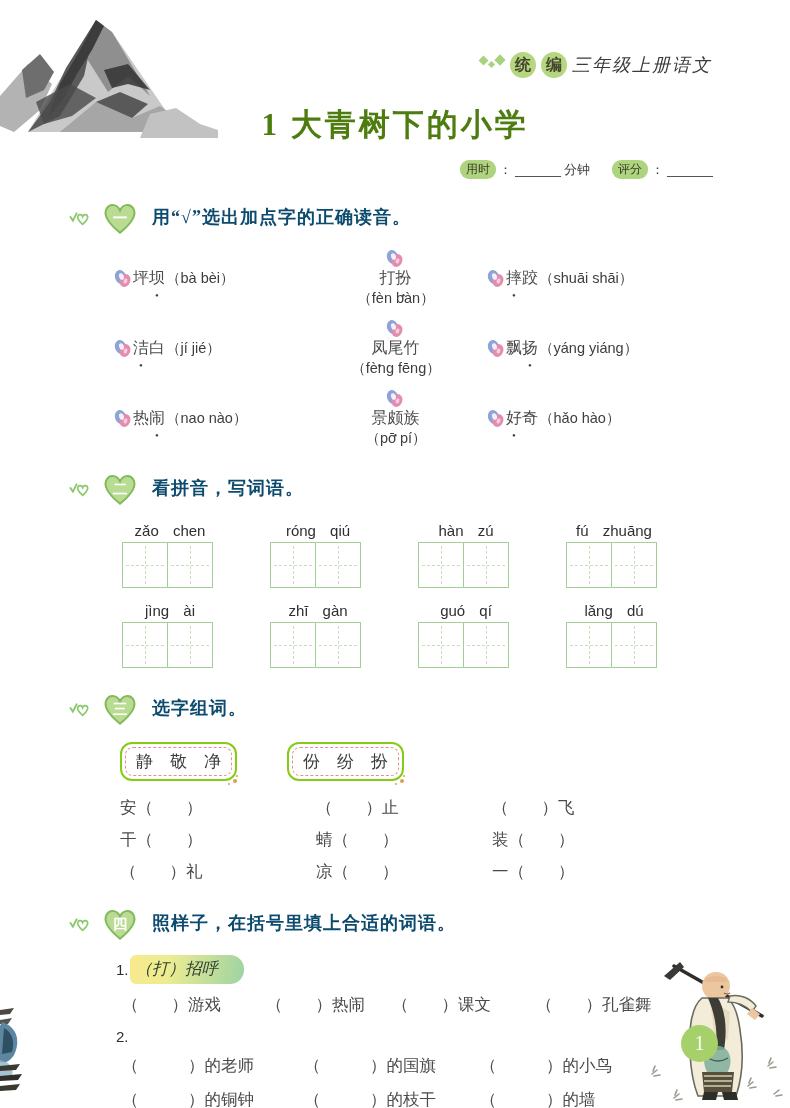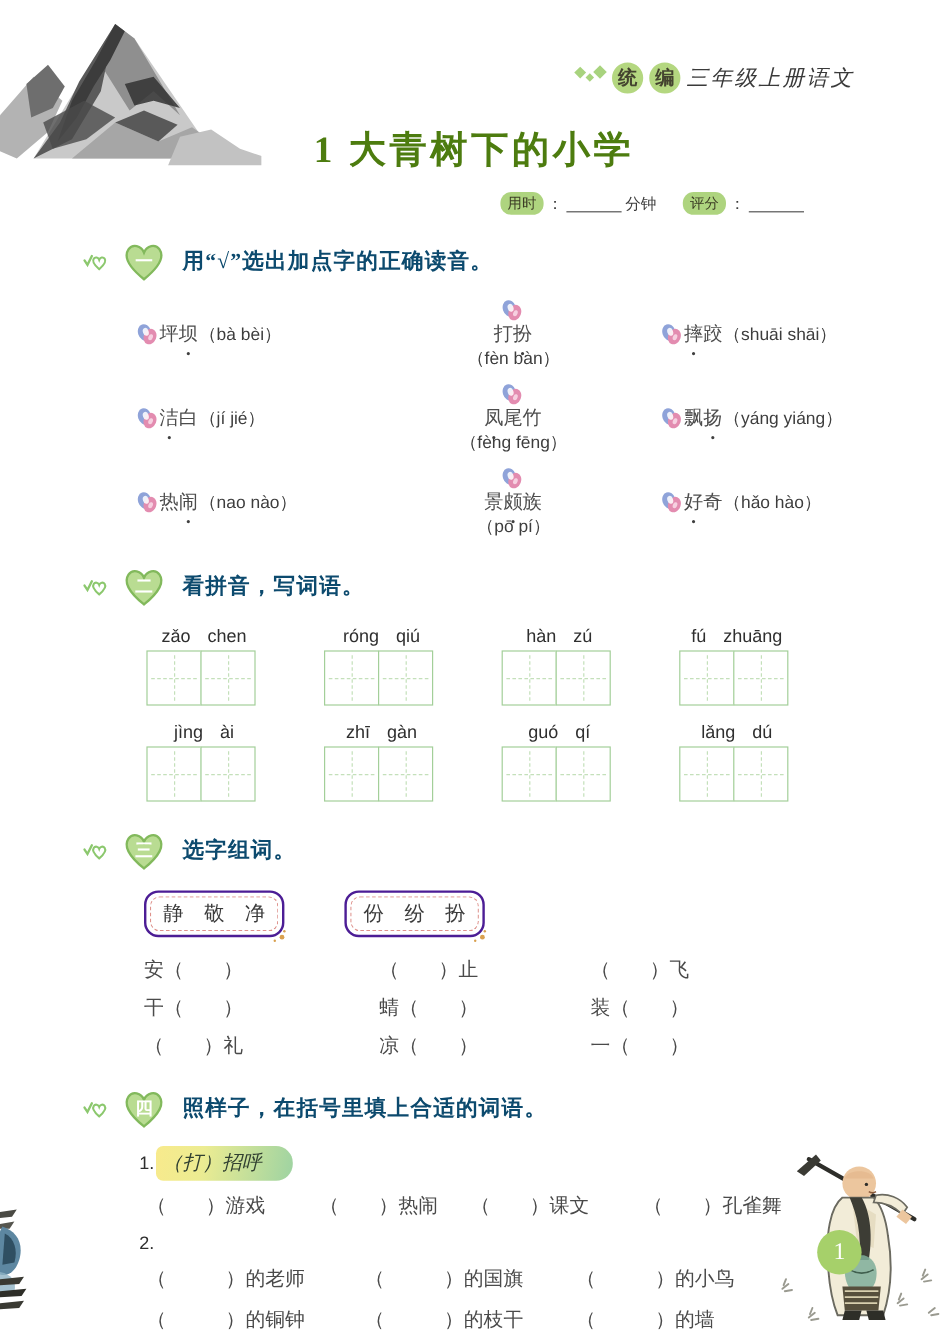--- a/index.html
+++ b/index.html
@@ -11,36 +11,36 @@
   .brand{position:absolute;top:52px;right:78px;display:flex;align-items:center;gap:4px;}
   .sparkles{display:flex;align-items:flex-end;gap:2px;margin-right:2px;margin-top:-10px;}
   .sparkle{display:inline-block;background:#a8d37e;transform:rotate(45deg);}
   .sp1{width:7px;height:7px;}.sp2{width:5px;height:5px;margin-bottom:-3px;}.sp3{width:8px;height:8px;}
   .brand-circle{width:26px;height:26px;border-radius:50%;background:#b4d780;color:#44442f;
         font-size:16px;font-weight:bold;display:inline-flex;align-items:center;justify-content:center;margin-right:1px;}
   .brand-series{font-size:18px;color:#3a3a3a;letter-spacing:2px;font-style:italic;font-family:Liberation Mono, monospace;}
 
   .title{margin:104px 0 0 0;text-align:center;font-size:31px;font-weight:bold;color:#4d7c0f;letter-spacing:3px;}
 
-  .time-row{margin-top:14px;padding-right:120px;display:flex;justify-content:flex-end;align-items:center;
+  .time-row{margin-top:14px;padding-right:77px;display:flex;justify-content:flex-end;align-items:center;
         font-size:13px;color:#3c3c3c;gap:3px;}
   .pill{background:#aed47f;border-radius:9px;padding:1px 6px;font-size:12px;color:#3c3c25;}
   .blank{display:inline-block;width:46px;height:13px;border-bottom:1px solid #555;}
   .time-gap{width:16px;}
 
   
   .sec{margin-left:64px;margin-right:40px;}
   .sec-head{display:flex;align-items:center;gap:10px;}
   .hearts-svg{width:30px;height:22px;flex:0 0 auto;margin-right:-6px;}
   .badge-svg{width:44px;height:36px;flex:0 0 auto;}
   .sec-title{font-size:18px;font-weight:bold;color:#0c4a6e;letter-spacing:1px;}
 
   
   .q1-grid{margin:14px 0 0 50px;}
-  .q1-row{display:flex;margin-bottom:11px;gap:32px;}
+  .q1-row{display:flex;margin-bottom:11px;}
   .q1-item{display:flex;align-items:center;font-size:16px;color:#4c4c4c;}
   .q1-c1{width:190px;}.q1-c2{width:183px;flex-direction:column;}
   .shell-svg{width:17px;height:19px;margin-right:2px;flex:0 0 auto;}
   .word{letter-spacing:0;}
   .dotted{position:relative;display:inline-block;}
   .dotted::after{content:"•";position:absolute;left:50%;transform:translateX(-50%);
         bottom:-12px;font-size:11px;color:#3f3f3f;}
   .py{font-family:"Liberation Sans","DejaVu Sans",sans-serif;font-size:14.5px;color:#3d3d3d;margin-left:1px;}
 
   
@@ -50,21 +50,21 @@
   .tian-pinyin{text-align:center;font-family:"Liberation Sans","DejaVu Sans",sans-serif;
         font-size:15px;color:#2f2f2f;word-spacing:10px;margin-bottom:3px;}
   .tian-boxes{display:flex;}
   .cell{position:relative;width:46px;height:46px;border:1.5px solid #a3cf99;background:#fff;box-sizing:border-box;}
   .cell + .cell{margin-left:-1.5px;}
   .cell::before{content:"";position:absolute;top:3px;bottom:3px;left:50%;border-left:1px dashed #c4e0ba;}
   .cell::after{content:"";position:absolute;left:3px;right:3px;top:50%;border-top:1px dashed #c4e0ba;}
 
   
   .q3-boxes{display:flex;gap:50px;margin:16px 0 0 56px;}
-  .choice-box{position:relative;border:2px solid #4c1d95;border-radius:12px;padding:6px 14px 6px 14px;
+  .choice-box{position:relative;border:2px solid #84cc16;border-radius:12px;padding:6px 14px 6px 14px;
         font-size:17px;color:#3c3c3c;background:#fff;}
   .choice-box::before{content:"";position:absolute;inset:3px;border:1px dashed #de928c;border-radius:8px;}
   .choice-box::after{content:"";position:absolute;right:-2px;bottom:-4px;width:4px;height:4px;border-radius:50%;
         background:#d9a04f;box-shadow:-6px 3px 0 -1px #d9a04f,2px -5px 0 -1px #d9a04f;}
   .q3-fills{margin:16px 0 0 56px;}
   .q3-row{display:flex;margin-bottom:10px;font-size:16.5px;color:#4a4a4a;}
   .q3-c1{width:196px;}.q3-c2{width:176px;}
 
   
   .q4-body{margin:14px 0 0 58px;font-size:16.5px;color:#4a4a4a;}

